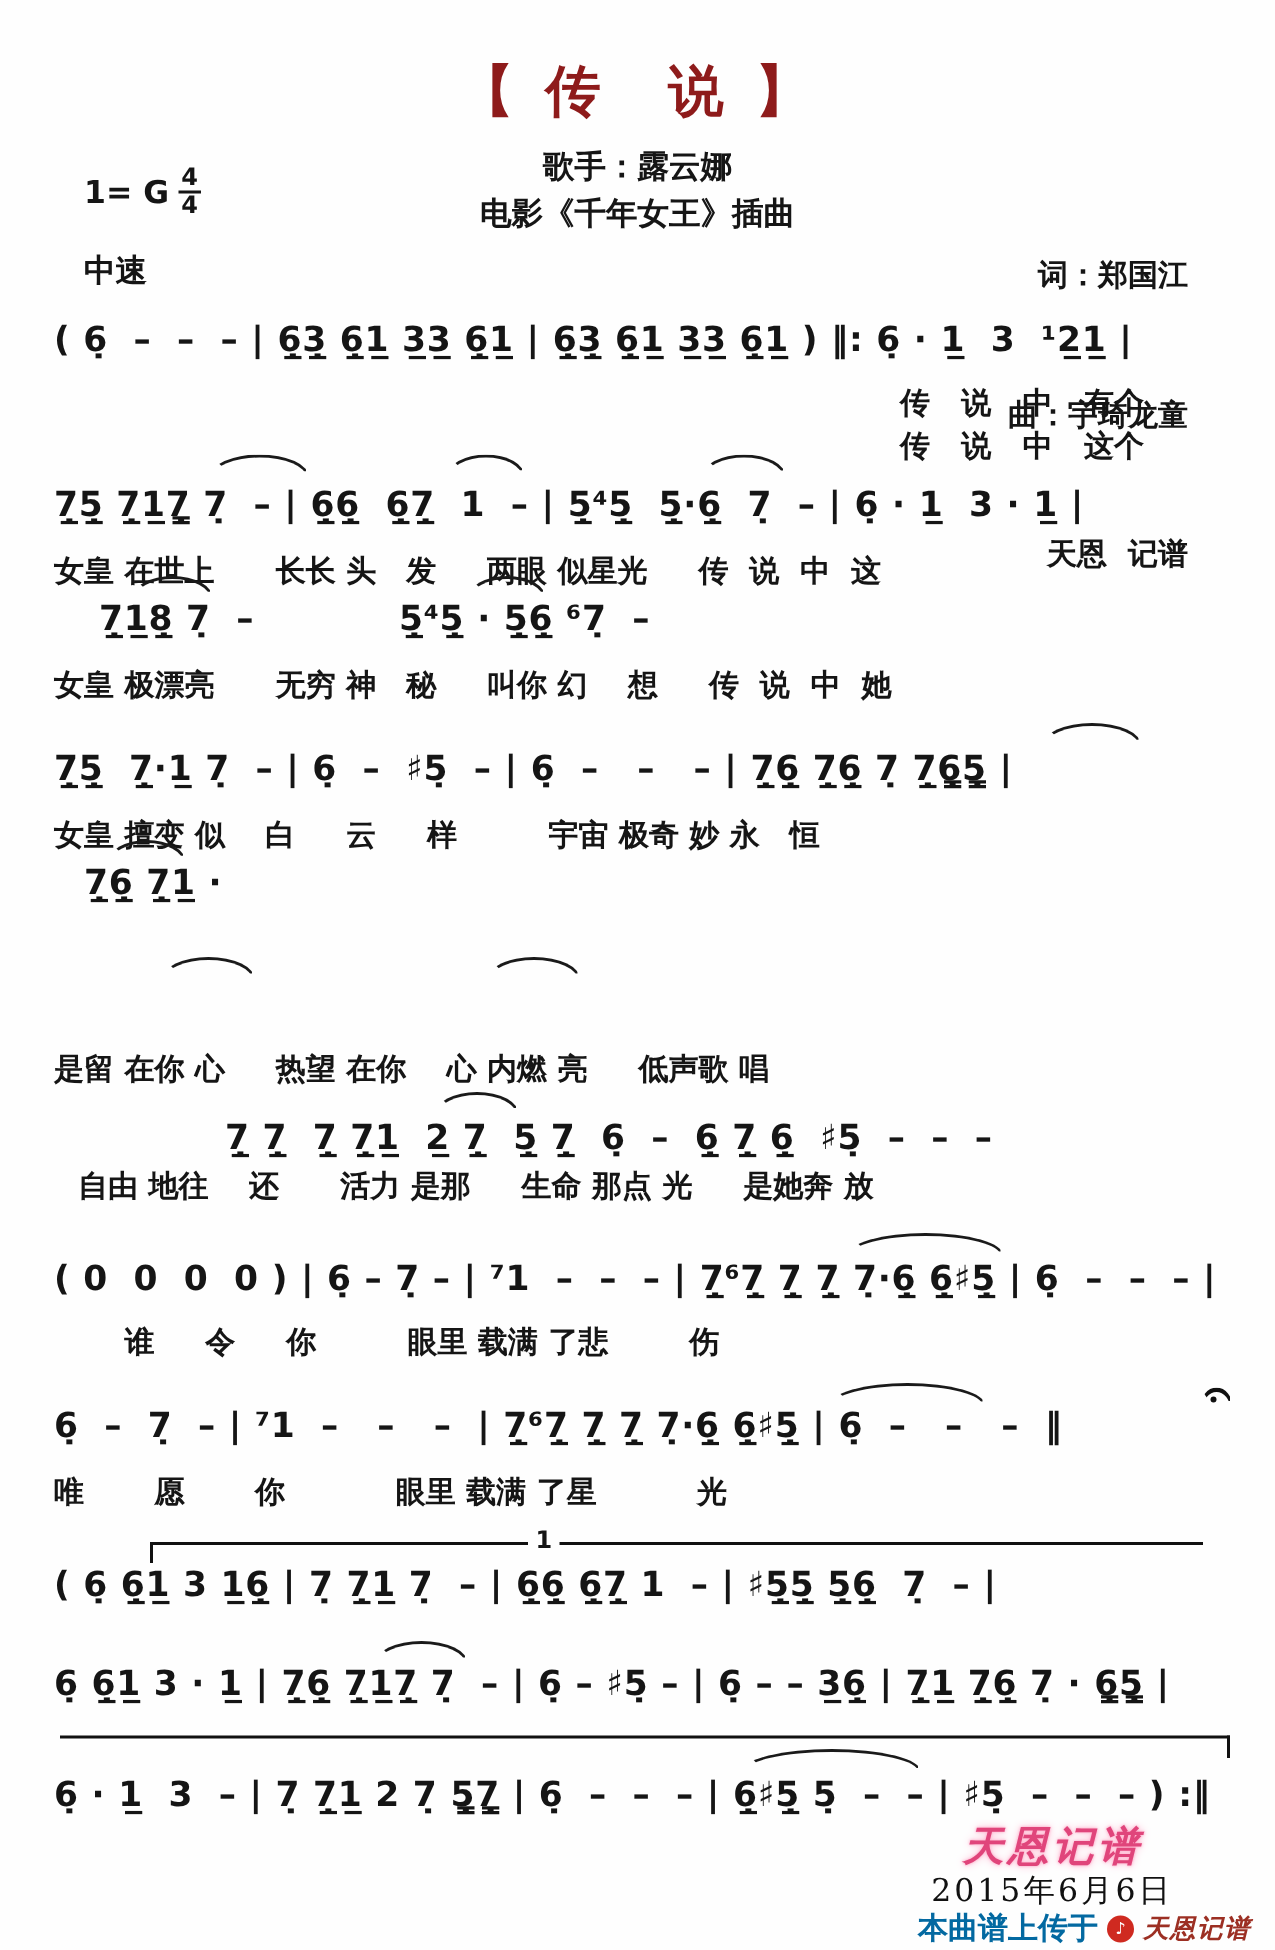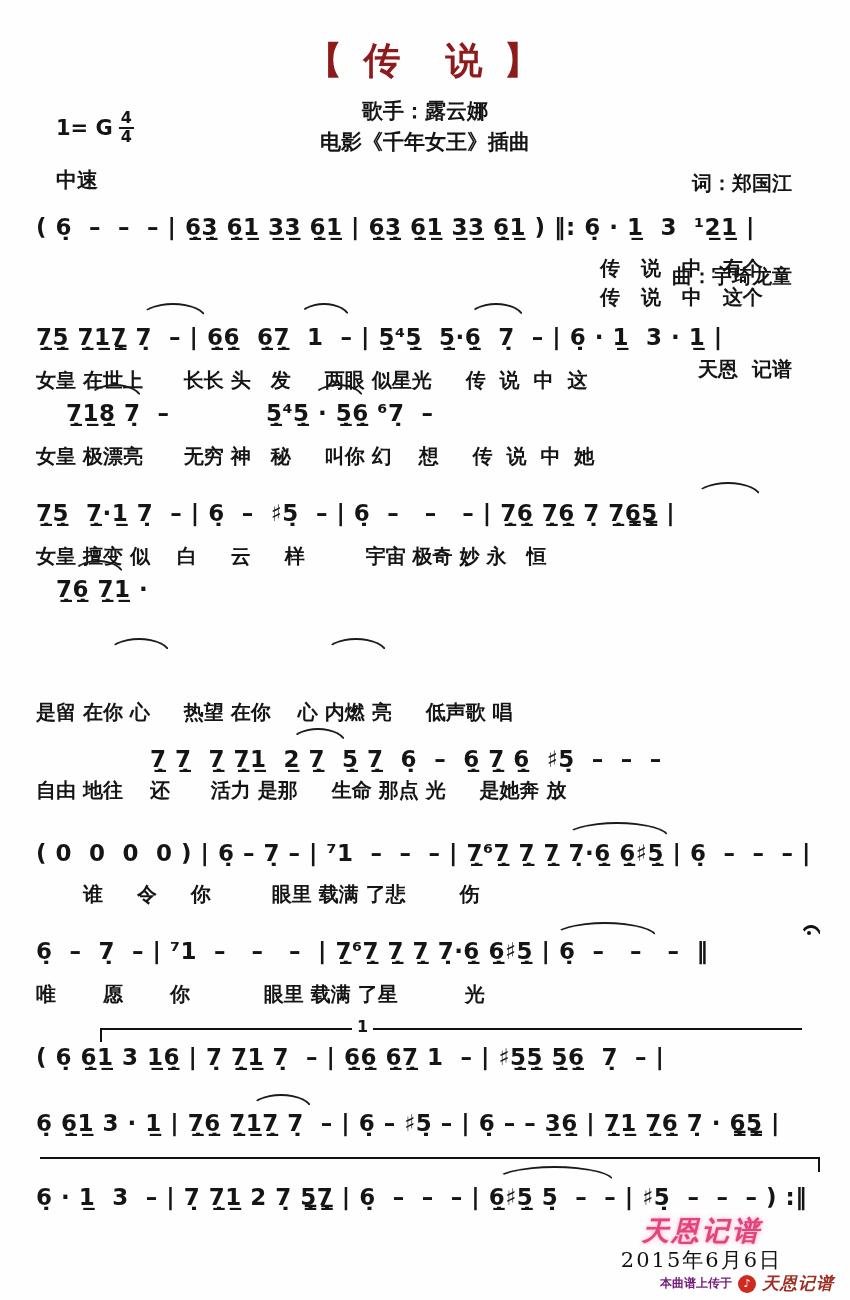--- a/index.html
+++ b/index.html
@@ -25,21 +25,21 @@
   .volta-num{position:absolute;background:#fefefe;font-weight:bold;font-size:16px;padding:0 5px;}
   .fermata-arc{position:absolute;width:18px;height:9px;border:2px solid transparent;
         border-top:3px solid #111;border-radius:50% 50% 0 0/100% 100% 0 0;}
   .fermata-dot{position:absolute;width:4px;height:4px;background:#111;border-radius:50%;}
   
   .watermark{right:88px;top:1213px;font-family:"DejaVu Serif",serif;font-style:italic;font-weight:bold;
         font-size:27px;letter-spacing:3px;color:#e0457b;
         text-shadow:0 0 6px #ffb9d2,0 0 2px #ff8fb7;}
   .update{right:68px;top:1246px;font-family:"DejaVu Serif",serif;font-size:21px;letter-spacing:2px;color:#111;}
   .uploadrow{right:16px;top:1272px;display:flex;align-items:center;gap:6px;}
-  .uploadnote{font-weight:bold;font-size:12px;color:#701a75;}
+  .uploadnote{font-weight:bold;font-size:20px;color:#0369a1;}
   .sitelogo{width:18px;height:18px;border-radius:50%;background:#cf2a20;color:#fff;font-size:11px;
         display:flex;align-items:center;justify-content:center;font-weight:bold;}
   .sitename{font-weight:bold;font-style:italic;font-size:17px;color:#9c2f23;letter-spacing:1px;}
 </style>
 </head>
 <body>
 
 <div id="page">
 
   <div class="abs title">【 传　说 】</div>
@@ -73,21 +73,21 @@
   <div class="abs lyr" style="left:36px;top:446px;">女皇 极漂亮　   无穷 神　秘　  叫你 幻　 想　  传  说  中  她</div>
 
   <div class="abs notes" style="left:36px;top:502px;">7̲̣5̲̣  7̲̣·1̲ 7̣  – | 6̣  –  ♯5̣  – | 6̣  –   –   – | 7̲̣6̲̣ 7̲̣6̲̣ 7̣ 7̲̣6̳̣5̳̣ |</div>
   <div class="abs lyr" style="left:36px;top:546px;">女皇 擅变 似　 白　  云　  样　　   宇宙 极奇 妙 永　恒</div>
 
   <div class="abs notes" style="left:56px;top:578px;">7̲̣6̲̣ 7̲̣1̲ ·</div>
 
   <div class="abs lyr" style="left:36px;top:702px;">是留 在你 心　  热望 在你　 心 内燃 亮　  低声歌 唱</div>
 
   <div class="abs notes" style="left:150px;top:748px;">7̲̣ 7̲̣  7̲̣ 7̲̣1̲  2̲ 7̲̣  5̲̣ 7̲̣  6̣  –  6̲̣ 7̲̣ 6̲̣  ♯5̣  –  –  –</div>
-  <div class="abs lyr" style="left:36px;top:780px;">自由 地往　 还　   活力 是那　  生命 那点 光　  是她奔 放</div>
+  <div class="abs lyr" style="left:52px;top:780px;">自由 地往　 还　   活力 是那　  生命 那点 光　  是她奔 放</div>
 
   <div class="abs notes" style="left:36px;top:842px;">( 0  0  0  0 ) | 6̣ – 7̣ – | ⁷1  –  –  – | 7̲̣⁶7̲̣ 7̲̣ 7̲̣ 7̣·6̲̣ 6̲̣♯5̲̣ | 6̣  –  –  – |</div>
   <div class="abs lyr" style="left:36px;top:884px;">　　 谁　  令　  你　　   眼里 载满 了悲　　  伤</div>
 
   <div class="abs notes" style="left:36px;top:940px;">6̣  –  7̣  – | ⁷1  –   –   –  | 7̲̣⁶7̲̣ 7̲̣ 7̲̣ 7̣·6̲̣ 6̲̣♯5̲̣ | 6̣  –   –   –  ‖</div>
   <div class="abs lyr" style="left:36px;top:984px;">唯　　 愿　　 你　　　  眼里 载满 了星　　　 光</div>
   <div class="fermata-arc" style="left:800px;top:925px;"></div>
   <div class="fermata-dot" style="left:807px;top:931px;"></div>
 
   <div class="volta-line" style="left:100px;top:1028px;width:700px;"></div>

